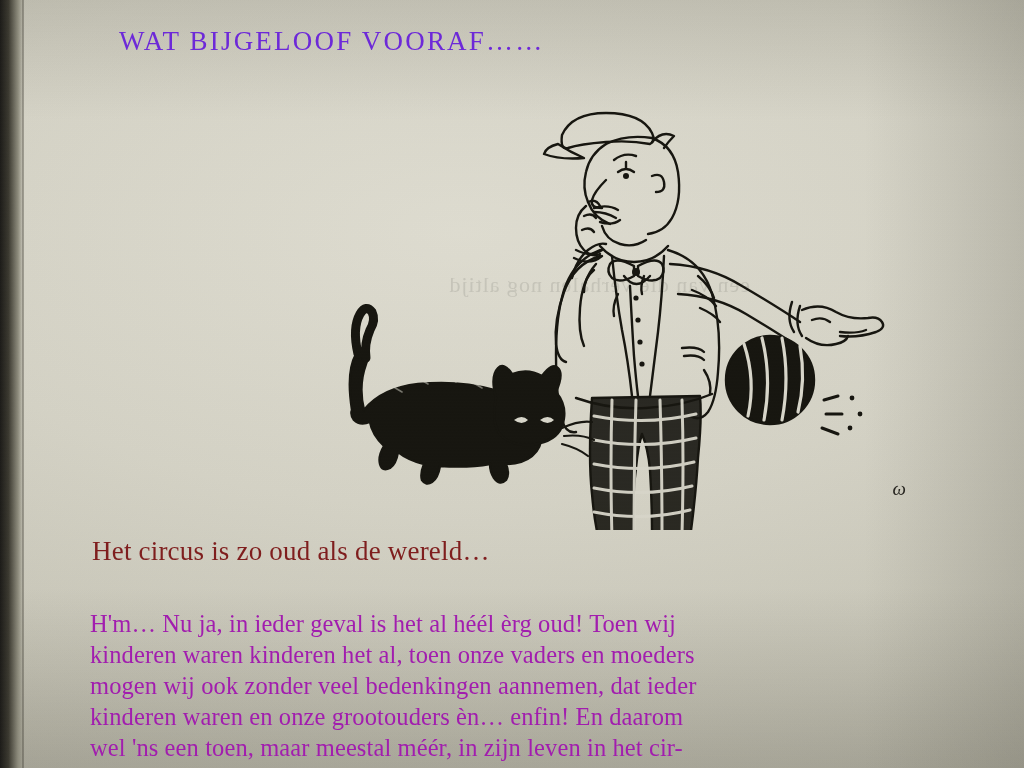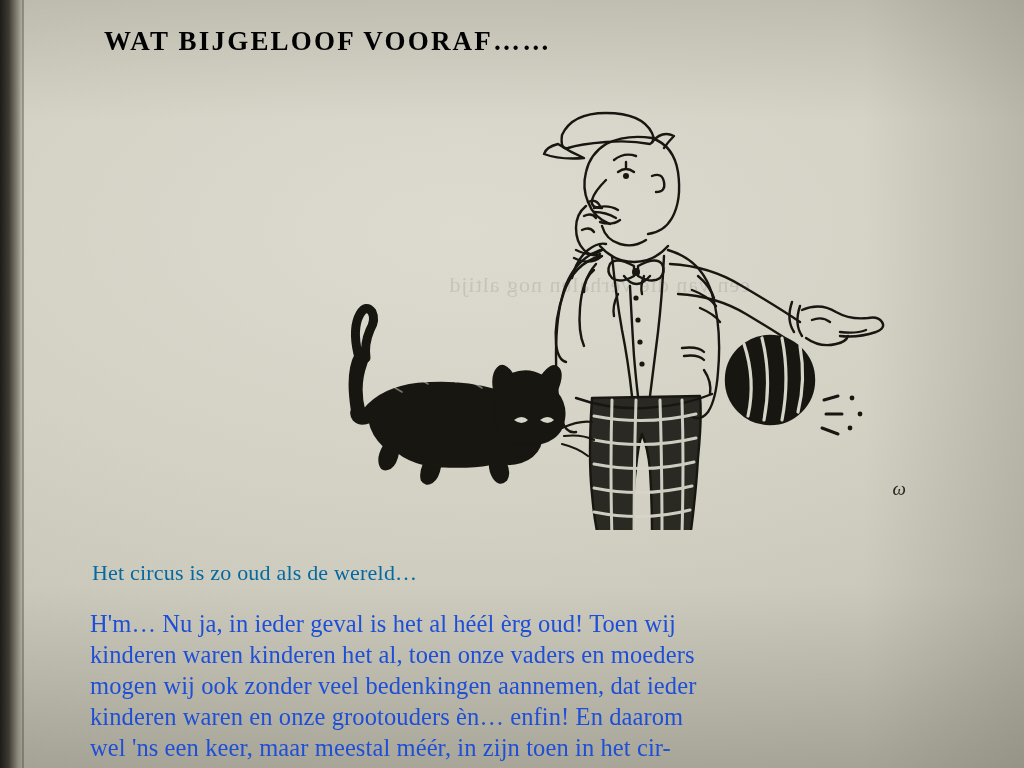--- a/index.html
+++ b/index.html
@@ -49,27 +49,27 @@
   }
   .gutter-line {
     position: absolute;
     left: 22px; top: 0; bottom: 0;
     width: 2px;
     background: rgba(60,58,50,0.35);
   }
 
   .heading {
     position: absolute;
-    left: 104px;
+    left: 119px;
     top: 26px;
     font-size: 27px;
     letter-spacing: 2.2px;
-    color: #000000;
+    color: #6d28d9;
     font-family: "Liberation Serif", serif;
-    font-weight: 700;
+    font-weight: 400;
     white-space: nowrap;
   }
 
   .illustration {
     position: absolute;
     left: 300px;
     top: 80px;
     width: 640px;
     height: 450px;
   }
@@ -81,34 +81,34 @@
     top: 478px;
     font-size: 19px;
     color: #26241f;
     font-family: "Liberation Serif", serif;
     font-style: italic;
   }
 
   .caption {
     position: absolute;
     left: 92px;
-    top: 560px;
-    font-size: 22px;
-    color: #0369a1;
+    top: 536px;
+    font-size: 27px;
+    color: #7f1d1d;
     letter-spacing: 0.2px;
   }
 
   .body-text {
     position: absolute;
     left: 90px;
     top: 608px;
     width: 870px;
     font-size: 24.5px;
     line-height: 31px;
-    color: #1d4ed8;
+    color: #a21caf;
     letter-spacing: 0.1px;
   }
   .body-text .line {
     white-space: nowrap;
   }
   
   .showthrough {
     position: absolute;
     left: 330px;
     top: 270px;
@@ -298,17 +298,17 @@
 
   <div class="artist-mark">ω</div>
 
   <div class="caption">Het circus is zo oud als de wereld…</div>
 
   <div class="body-text">
     <div class="line">H'm… Nu ja, in ieder geval is het al héél èrg oud! Toen wij</div>
     <div class="line">kinderen waren kinderen het al, toen onze vaders en moeders</div>
     <div class="line">mogen wij ook zonder veel bedenkingen aannemen, dat ieder</div>
     <div class="line">kinderen waren en onze grootouders èn… enfin! En daarom</div>
-    <div class="line">wel 'ns een keer, maar meestal méér, in zijn toen in het cir-</div>
+    <div class="line">wel 'ns een toen, maar meestal méér, in zijn leven in het cir-</div>
   </div>
 
   <div class="grain"></div>
 </div>
 
 </body></html>

